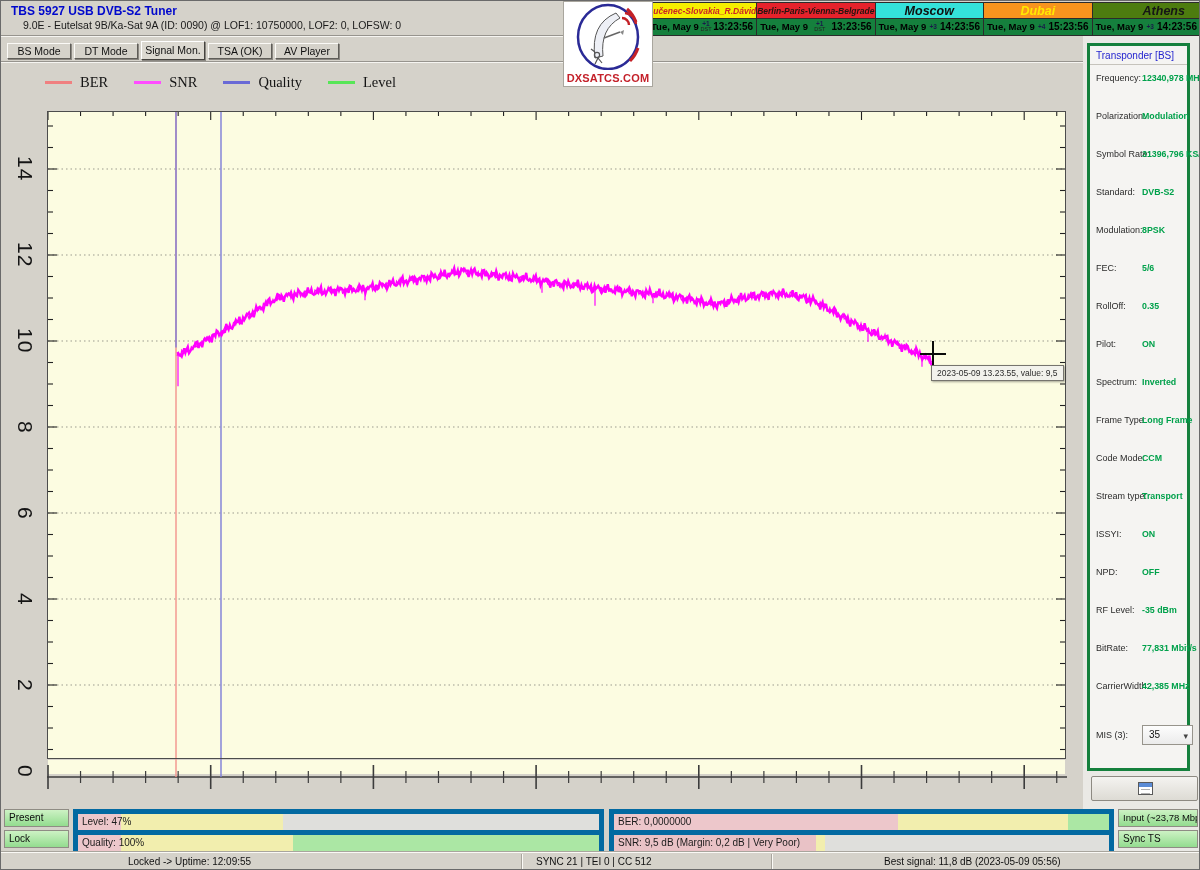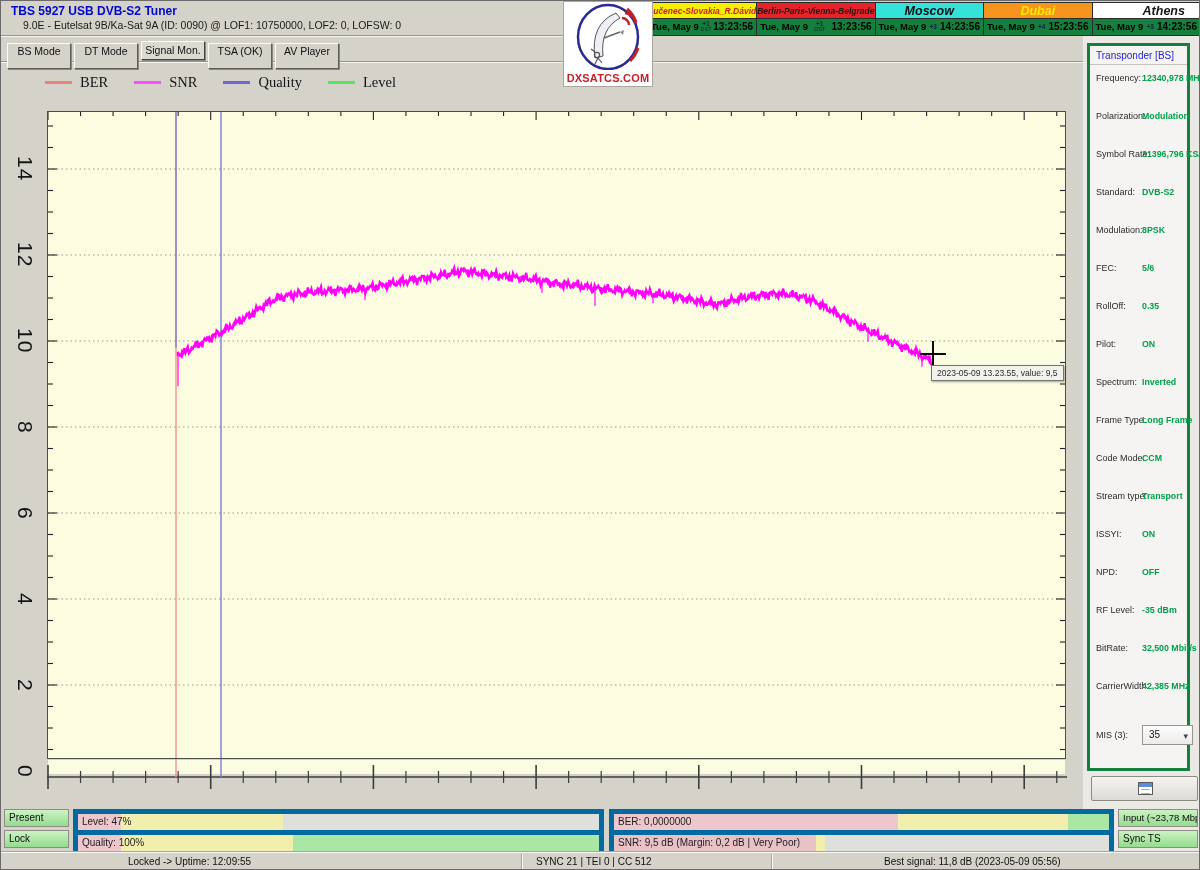--- a/index.html
+++ b/index.html
@@ -7,21 +7,21 @@
        font-family:"Liberation Sans",sans-serif;overflow:hidden;border:1px solid #6a6a6a;box-sizing:border-box;}
   .app *{box-sizing:border-box;}
   .abs{position:absolute;}
 
   
   .title{left:10px;top:3px;font-size:12px;font-weight:bold;color:#0008cc;white-space:nowrap;}
   .subtitle{left:22px;top:18px;font-size:10.5px;color:#1a1a1a;white-space:nowrap;}
   .hline{height:2px;border-top:1px solid #97948e;border-bottom:1px solid #f6f5f1;}
 
   
-  .tab{position:absolute;top:42px;height:26px;width:64px;background:#d5d2ca;
+  .tab{position:absolute;top:42px;height:16px;width:64px;background:#d5d2ca;
        border:1px solid;border-color:#fbfaf7 #5f5d58 #5f5d58 #fbfaf7;box-shadow:1px 1px 0 #8a8781;
        font-size:10.5px;text-align:center;line-height:14px;color:#111;cursor:default;}
   .tab.active{top:40px;height:19px;line-height:17px;background:#dcd9d1;z-index:3;
        border-color:#ffffff #45433f #45433f #ffffff;}
 
   
   .legend{left:44px;top:70px;height:22px;display:flex;align-items:center;font-family:Liberation Serif, serif;}
   .legend-item{display:flex;align-items:center;margin-right:26px;}
   .legend-line{width:27px;height:3px;margin-right:8px;}
   .legend-label{font-size:14.5px;color:#141414;}
@@ -172,21 +172,21 @@
         <div class="clock-time">
           <span class="clock-date">Tue, May 9</span>
           <span class="clock-sup">
             <span class="clock-off">+4</span>
             <span class="clock-dst"></span>
           </span>
           <span class="clock-hm">15:23:56</span>
         </div>
       </div>
       <div class="clock">
-        <div class="clock-name" style="background: #ffffff; color: rgb(22, 22, 22); font-size: 12.5px; padding-left: 35px;">Athens</div>
+        <div class="clock-name" style="background: #4d7c0f; color: rgb(22, 22, 22); font-size: 12.5px; padding-left: 35px;">Athens</div>
         <div class="clock-time">
           <span class="clock-date">Tue, May 9</span>
           <span class="clock-sup">
             <span class="clock-off">+3</span>
             <span class="clock-dst"></span>
           </span>
           <span class="clock-hm">14:23:56</span>
         </div>
       </div>
     </div>
@@ -221,21 +221,21 @@
         <div class="sb-value" style="top: 407px;">CCM</div>
         <div class="sb-label" style="top: 445px;">Stream type:</div>
         <div class="sb-value" style="top: 445px;">Transport</div>
         <div class="sb-label" style="top: 483px;">ISSYI:</div>
         <div class="sb-value" style="top: 483px;">ON</div>
         <div class="sb-label" style="top: 521px;">NPD:</div>
         <div class="sb-value" style="top: 521px;">OFF</div>
         <div class="sb-label" style="top: 559px;">RF Level:</div>
         <div class="sb-value" style="top: 559px;">-35 dBm</div>
         <div class="sb-label" style="top: 597px;">BitRate:</div>
-        <div class="sb-value" style="top: 597px;">32,500 Mbit/s</div>
+        <div class="sb-value" style="top: 597px;">77,831 Mbit/s</div>
         <div class="sb-label" style="top: 635px;">CarrierWidth:</div>
         <div class="sb-value" style="top: 635px;">42,385 MHz</div>
       </div>
     <div class="sb-label" style="top:684px;">MIS (3):</div>
     <div class="mis-select">
       <span>35</span>
       <span class="mis-chev">▾</span>
     </div>
   </div>
 

